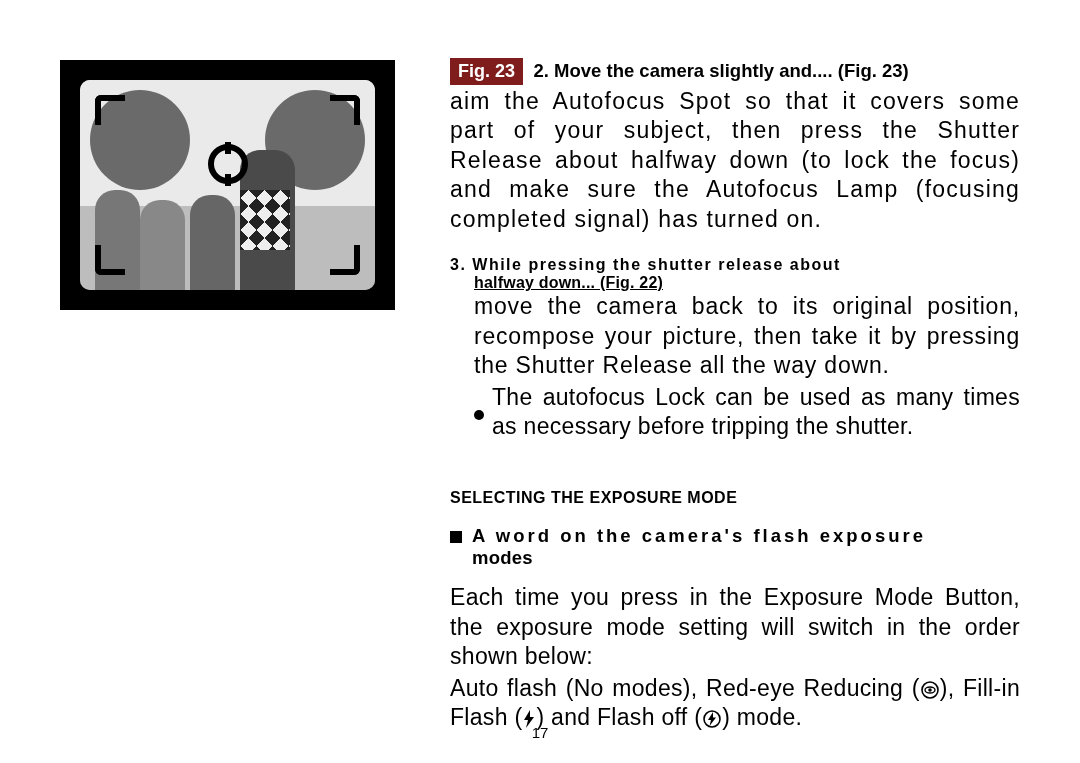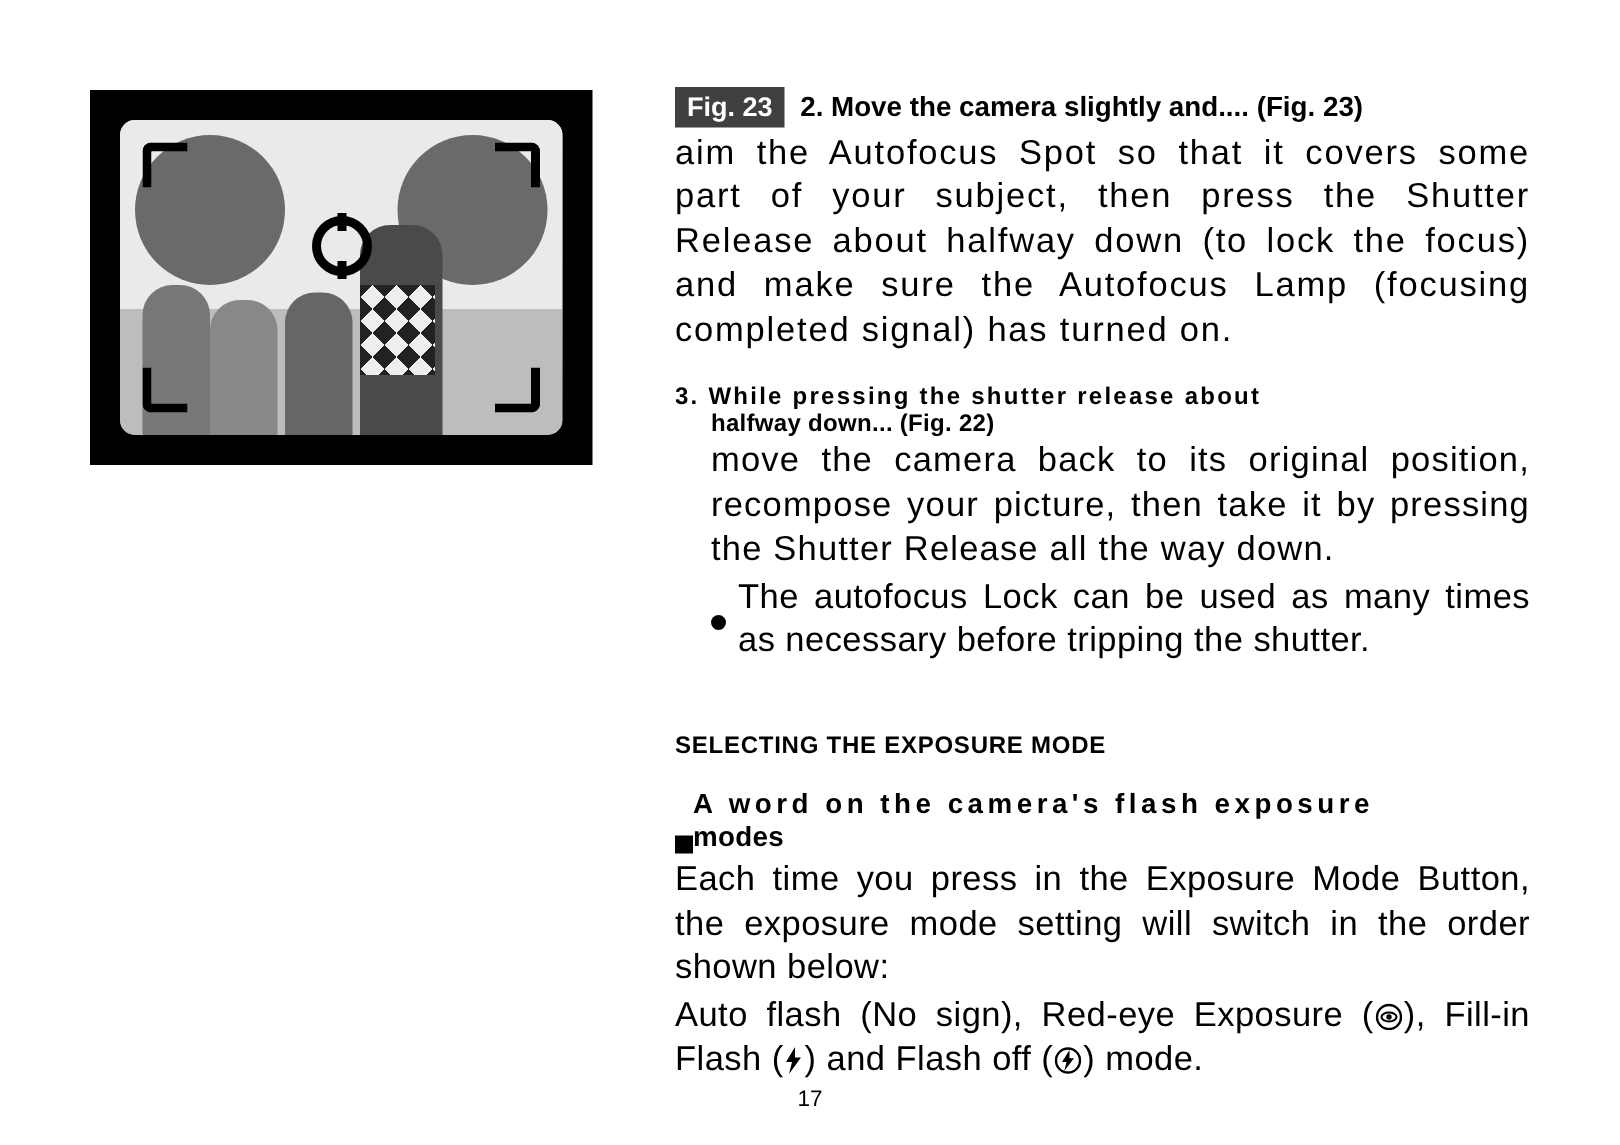--- a/index.html
+++ b/index.html
@@ -73,21 +73,21 @@
   }
   .af-spot::before { left:50%; top:-8px; width:6px; height:12px; transform:translateX(-50%);}
   .af-spot::after  { left:50%; bottom:-8px; width:6px; height:12px; transform:translateX(-50%);}
 
   .right-col {
     flex: 1;
     padding-top: 18px;
   }
   .fig-label {
     display: inline-block;
-    background: #404040;
+    background: #7f1d1d;
     color: #fff;
     font-weight: bold;
     font-size: 18px;
     padding: 3px 8px;
     margin-right: 6px;
   }
   .step-title {
     font-weight: bold;
     font-size: 18.5px;
     display: inline;
@@ -105,20 +105,21 @@
     font-weight: bold;
     font-size: 16px;
     text-align: justify;
     letter-spacing: 1.5px;
     padding-left: 0;
   }
   .step3-title .line2 {
     letter-spacing: 0.2px;
     padding-left: 24px;
     display:block;
+    text-decoration:underline;
   }
   .indent-body { padding-left: 24px; }
   .bullet-row {
     display: flex;
     align-items: center;
     gap: 8px;
     padding-left: 24px;
     margin-top: 2px;
   }
   .bullet-dot {
@@ -126,21 +127,21 @@
     flex-shrink:0; margin-top:7px;
   }
   .section-heading {
     font-weight: bold;
     font-size: 16px;
     letter-spacing: 0.5px;
     margin-top: 48px;
     margin-bottom: 18px;
   }
   .sq-row {
-    display:flex; align-items:flex-end; 
+    display:flex; align-items:flex-start; gap:10px;
   }
   .sq-bullet {
     width:12px; height:12px; background:#000; flex-shrink:0; margin-top:6px;
   }
   .sub-heading {
     font-weight:bold; font-size:18.5px; text-align:justify; letter-spacing:3px;
   }
   .sub-heading .l2 { letter-spacing:0.2px; display:block; }
   .inline-icon {
     display:inline-flex; align-items:center; justify-content:center;
@@ -198,24 +199,24 @@
     <div class="section-heading">SELECTING THE EXPOSURE MODE</div>
 
     <div class="sq-row">
       <div class="sq-bullet"></div>
       <div class="sub-heading">
         <span>A word on the camera's flash exposure</span>
         <span class="l2">modes</span>
       </div>
     </div>
 
-    <div class="body-text" style="margin-top:2px;">Each time you press in the Exposure Mode Button, the exposure mode setting will switch in the order shown below:</div>
+    <div class="body-text" style="margin-top:14px;">Each time you press in the Exposure Mode Button, the exposure mode setting will switch in the order shown below:</div>
 
     <div class="body-text" style="margin-top:2px;">
-      <span>Auto flash (No sign), Red-eye Exposure (</span><span class="inline-icon">
+      <span>Auto flash (No modes), Red-eye Reducing (</span><span class="inline-icon">
           <svg width="18" height="18" viewBox="0 0 18 18">
             <circle cx="9" cy="9" r="8" fill="none" stroke="#000" stroke-width="1.6"></circle>
             <ellipse cx="9" cy="9" rx="5" ry="3" fill="none" stroke="#000" stroke-width="1.4"></ellipse>
             <circle cx="9" cy="9" r="1.8" fill="#000"></circle>
           </svg>
         </span><span>), Fill-in Flash (</span><span class="inline-icon">
           <svg width="12" height="18" viewBox="0 0 12 18">
             <polygon points="7,0 1,10 5,10 3,18 11,7 7,7" fill="#000"></polygon>
           </svg>
         </span><span>) and Flash off (</span><span class="inline-icon">

